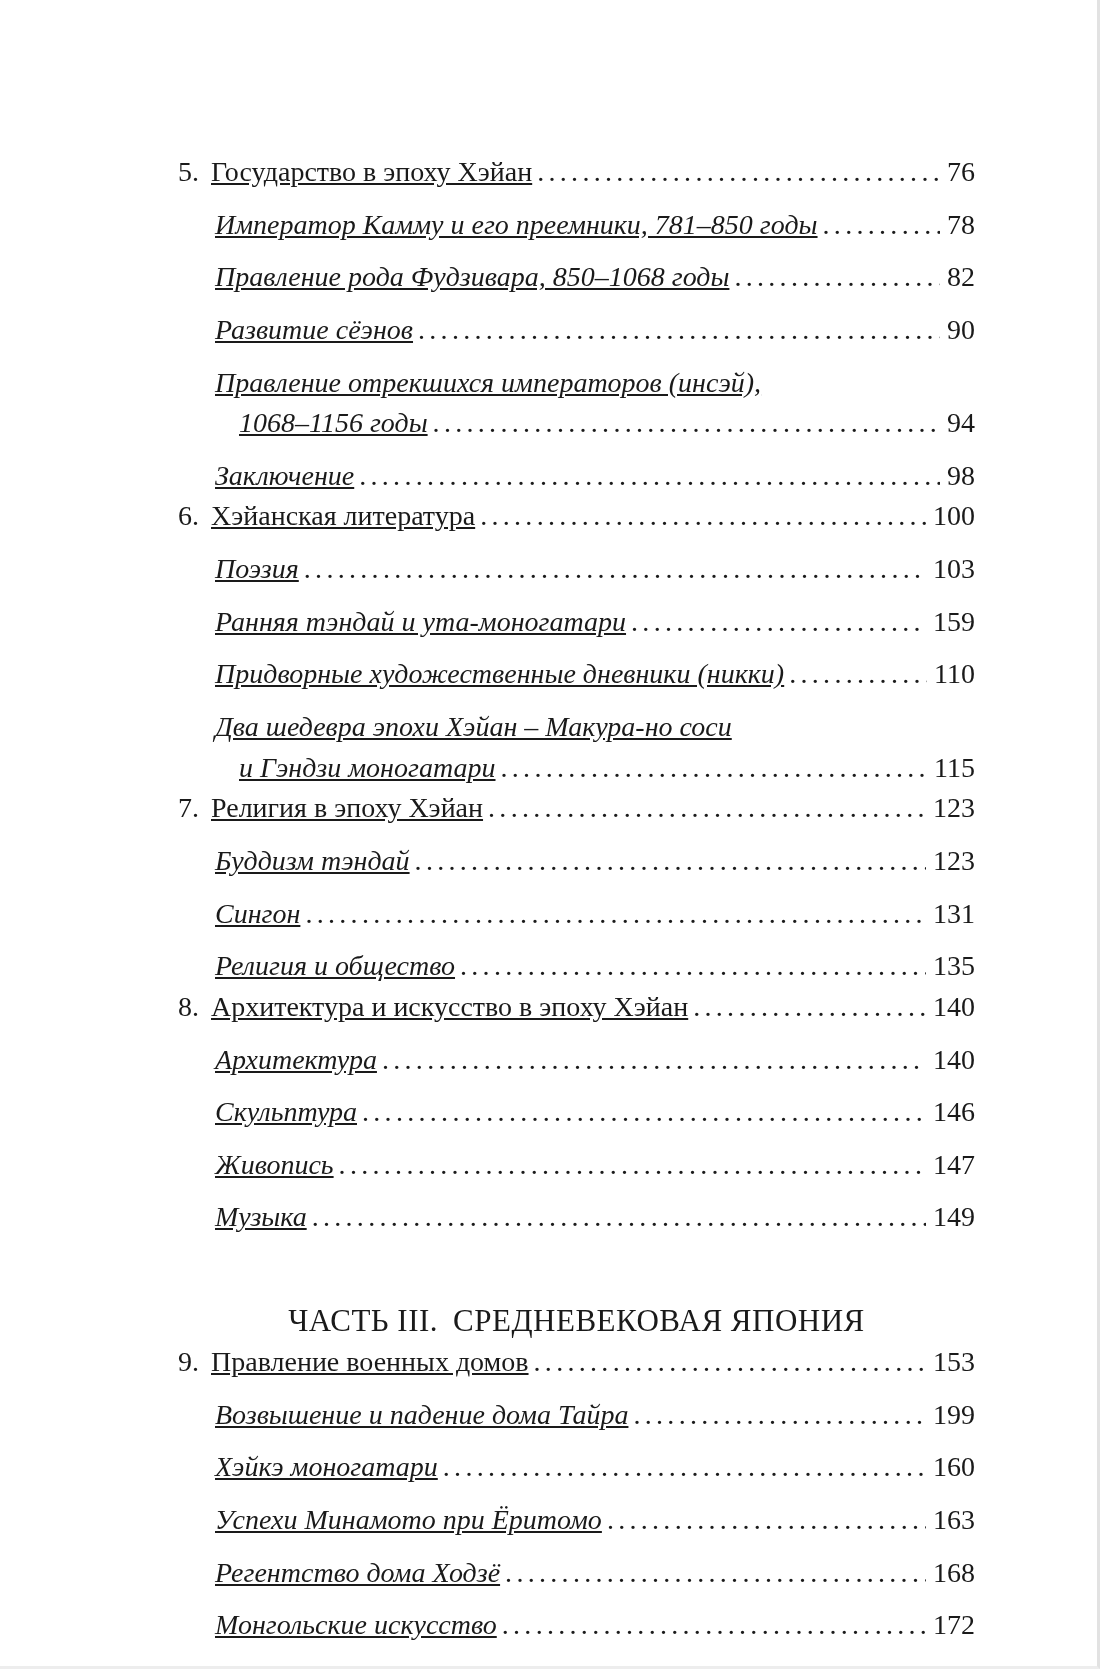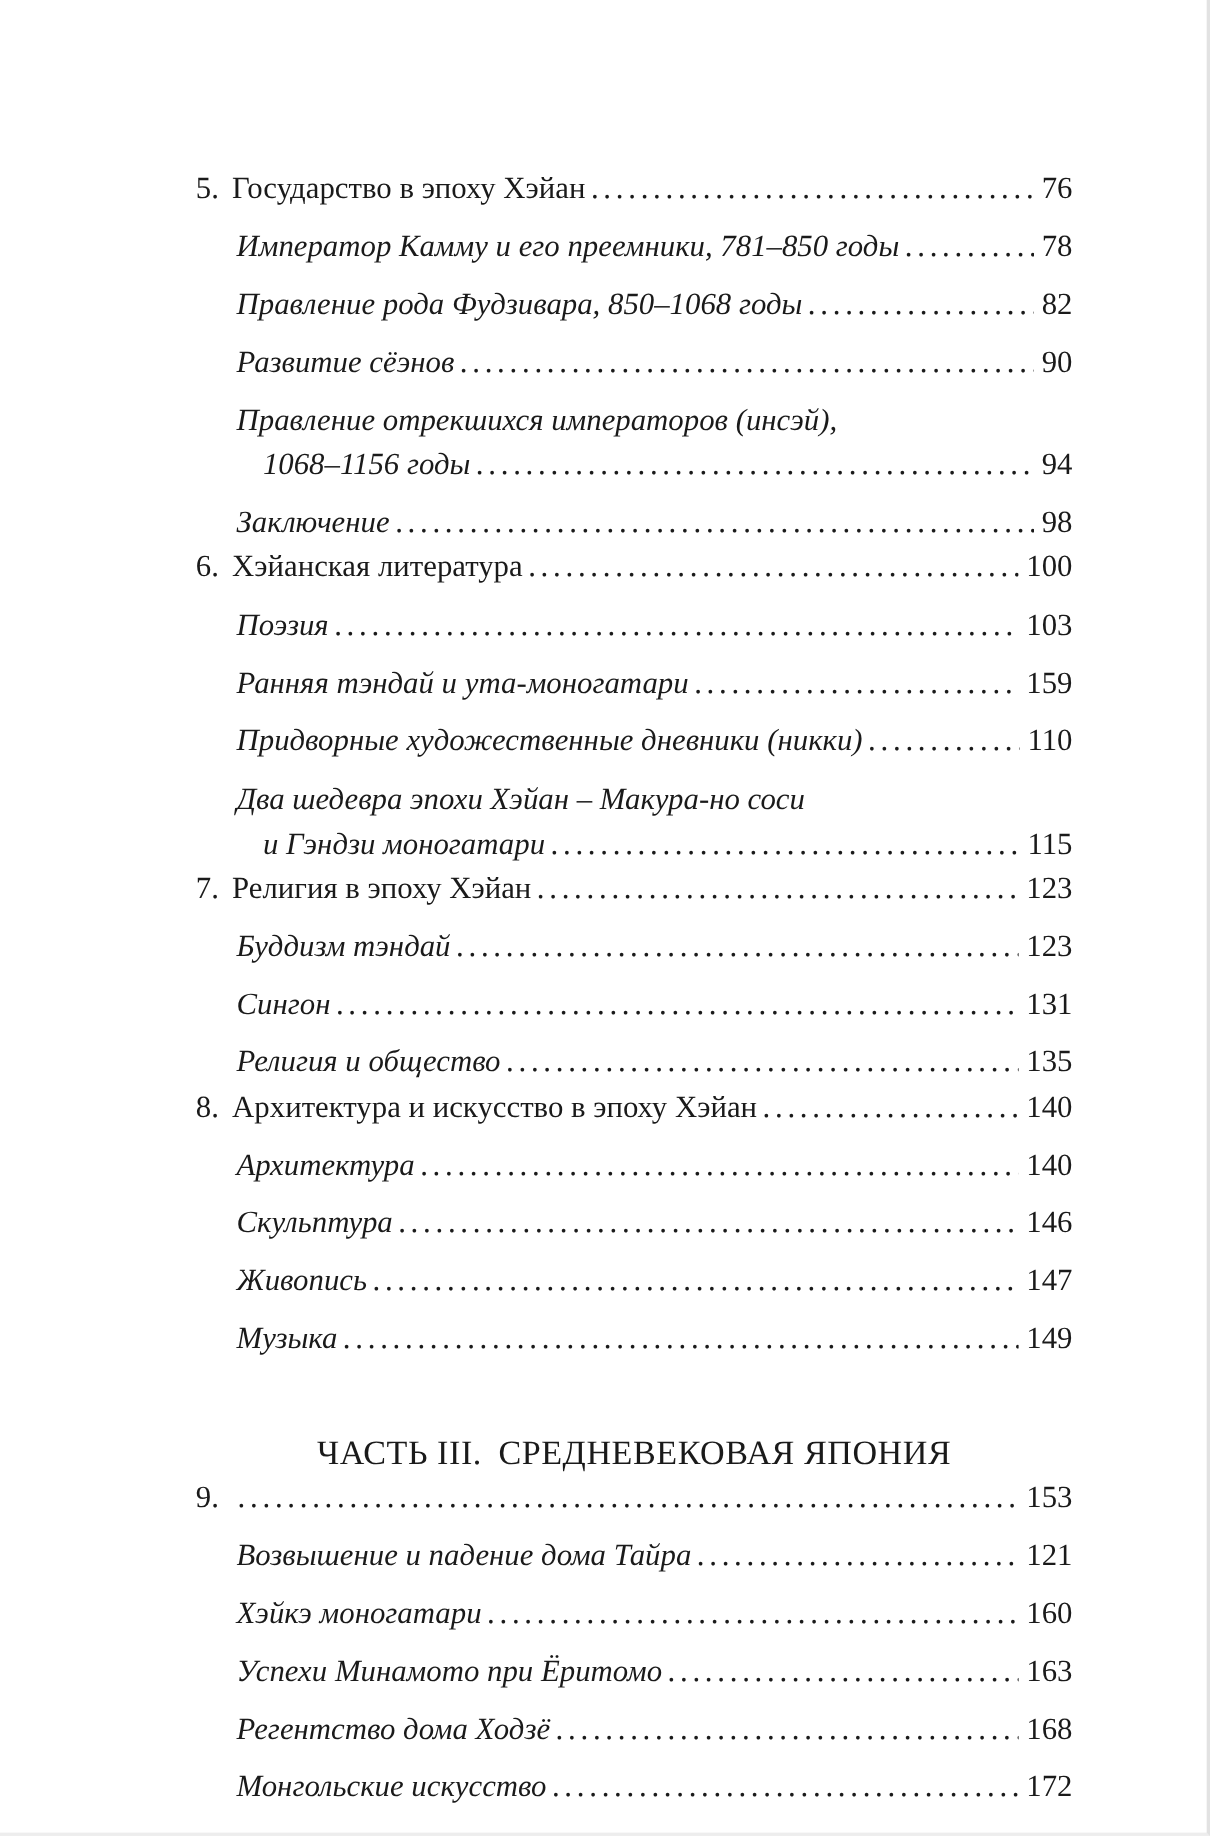--- a/index.html
+++ b/index.html
@@ -27,21 +27,21 @@
     align-items: baseline;
     height: 40.65px;
     line-height: 40.65px;
     white-space: nowrap;
   }
   .toc-row .num {
     flex: none;
     width: 33px;
     font-style: normal;
   }
-  .toc-row .title { flex: none; }
+  .toc-row .title { flex: none; text-decoration: underline; }
   .toc-row.sub  { padding-left: 37px; font-style: italic; margin-top: 12px; }
   .toc-row.cont { padding-left: 61px; font-style: italic; }
   .leader {
     flex: 1 1 auto;
     min-width: 12px;
     overflow: hidden;
     white-space: nowrap;
     margin: 0 7px 0 5px;
     font-style: normal;
   }
@@ -206,28 +206,29 @@
   </div>
       </div>
 
     <div class="part-heading">
       <span class="part-label">ЧАСТЬ III.</span><span class="part-title">СРЕДНЕВЕКОВАЯ ЯПОНИЯ</span>
     </div>
 
     <div>
         <div class="toc-row chapter">
     <span class="num">9.</span>
+    <span class="title">Правление военных домов</span>
     <span class="leader"></span>
     <span class="page">153</span>
   </div>
         <div class="toc-row sub">
 
     <span class="title">Возвышение и падение дома Тайра</span>
     <span class="leader"></span>
-    <span class="page">121</span>
+    <span class="page">199</span>
   </div>
         <div class="toc-row sub">
 
     <span class="title">Хэйкэ моногатари</span>
     <span class="leader"></span>
     <span class="page">160</span>
   </div>
         <div class="toc-row sub">
 
     <span class="title">Успехи Минамото при Ёритомо</span>

